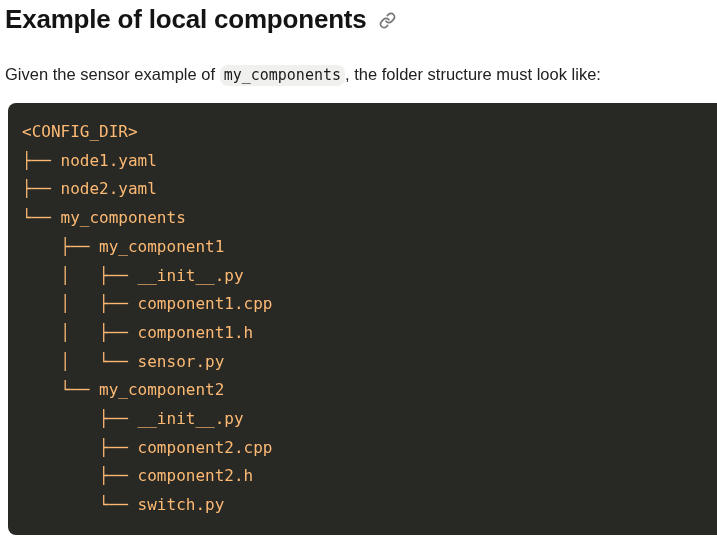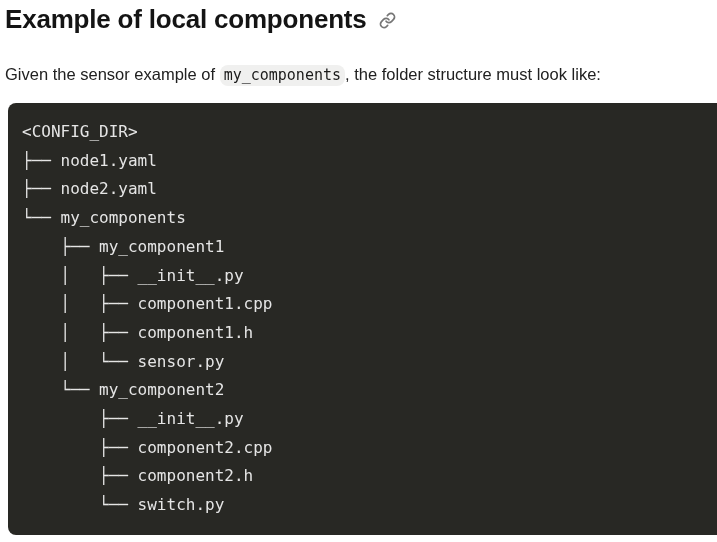--- a/index.html
+++ b/index.html
@@ -55,21 +55,21 @@
     margin: 17px -10px 0 3px;
     background: #282824;
     border-radius: 8px;
     padding: 15px 18px 15px 14px;
     overflow: hidden;
   }
   pre.code-block code {
     font-family: "DejaVu Sans Mono", monospace;
     font-size: 16px;
     line-height: 28.7px;
-    color: #e5e5e5;
+    color: #fdba74;
     white-space: pre;
     display: block;
   }
 </style>
 </head>
 <body>
 
 <div class="content">
 
   <h2 class="section-heading">

